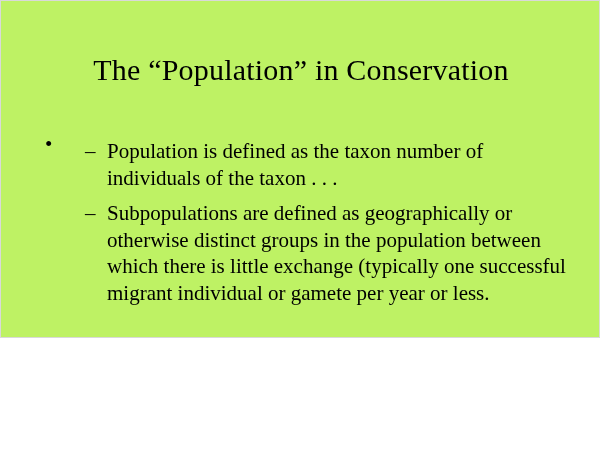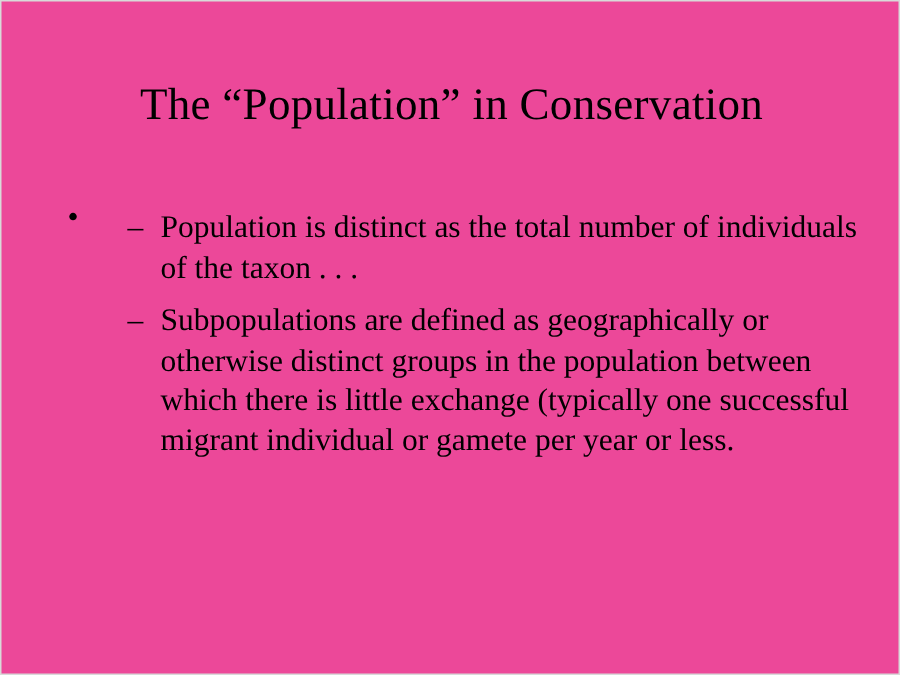--- a/index.html
+++ b/index.html
@@ -10,24 +10,24 @@
     width: 600px;
     height: 450px;
     background: #ffffff;
     font-family: "Liberation Serif", serif;
     color: #000000;
     overflow: hidden;
   }
   .slide {
     position: relative;
     width: 600px;
-    height: 450px;
+    height: 338px;
     box-sizing: border-box;
     border: 1px solid #d9d9d9;
-    background: #ec4899;
+    background: #bef264;
   }
   .slide-title {
     position: absolute;
     top: 52px;
     left: 0;
     width: 600px;
     text-align: center;
     font-size: 30px;
     line-height: 34px;
     font-weight: normal;
@@ -84,21 +84,21 @@
   <div class="body-block">
 
     <div class="level1">
       <span class="bullet">•</span>
     </div>
 
     <div class="level2-group">
 
       <div class="level2">
         <span class="dash">–</span>
-        <span class="text">Population is distinct as the total number of individuals of the taxon . . .</span>
+        <span class="text">Population is defined as the taxon number of individuals of the taxon . . .</span>
       </div>
 
       <div class="level2">
         <span class="dash">–</span>
         <span class="text">Subpopulations are defined as geographically or otherwise distinct groups in the population between which there is little exchange (typically one successful migrant individual or gamete per year or less.</span>
       </div>
 
     </div>
 
   </div>

